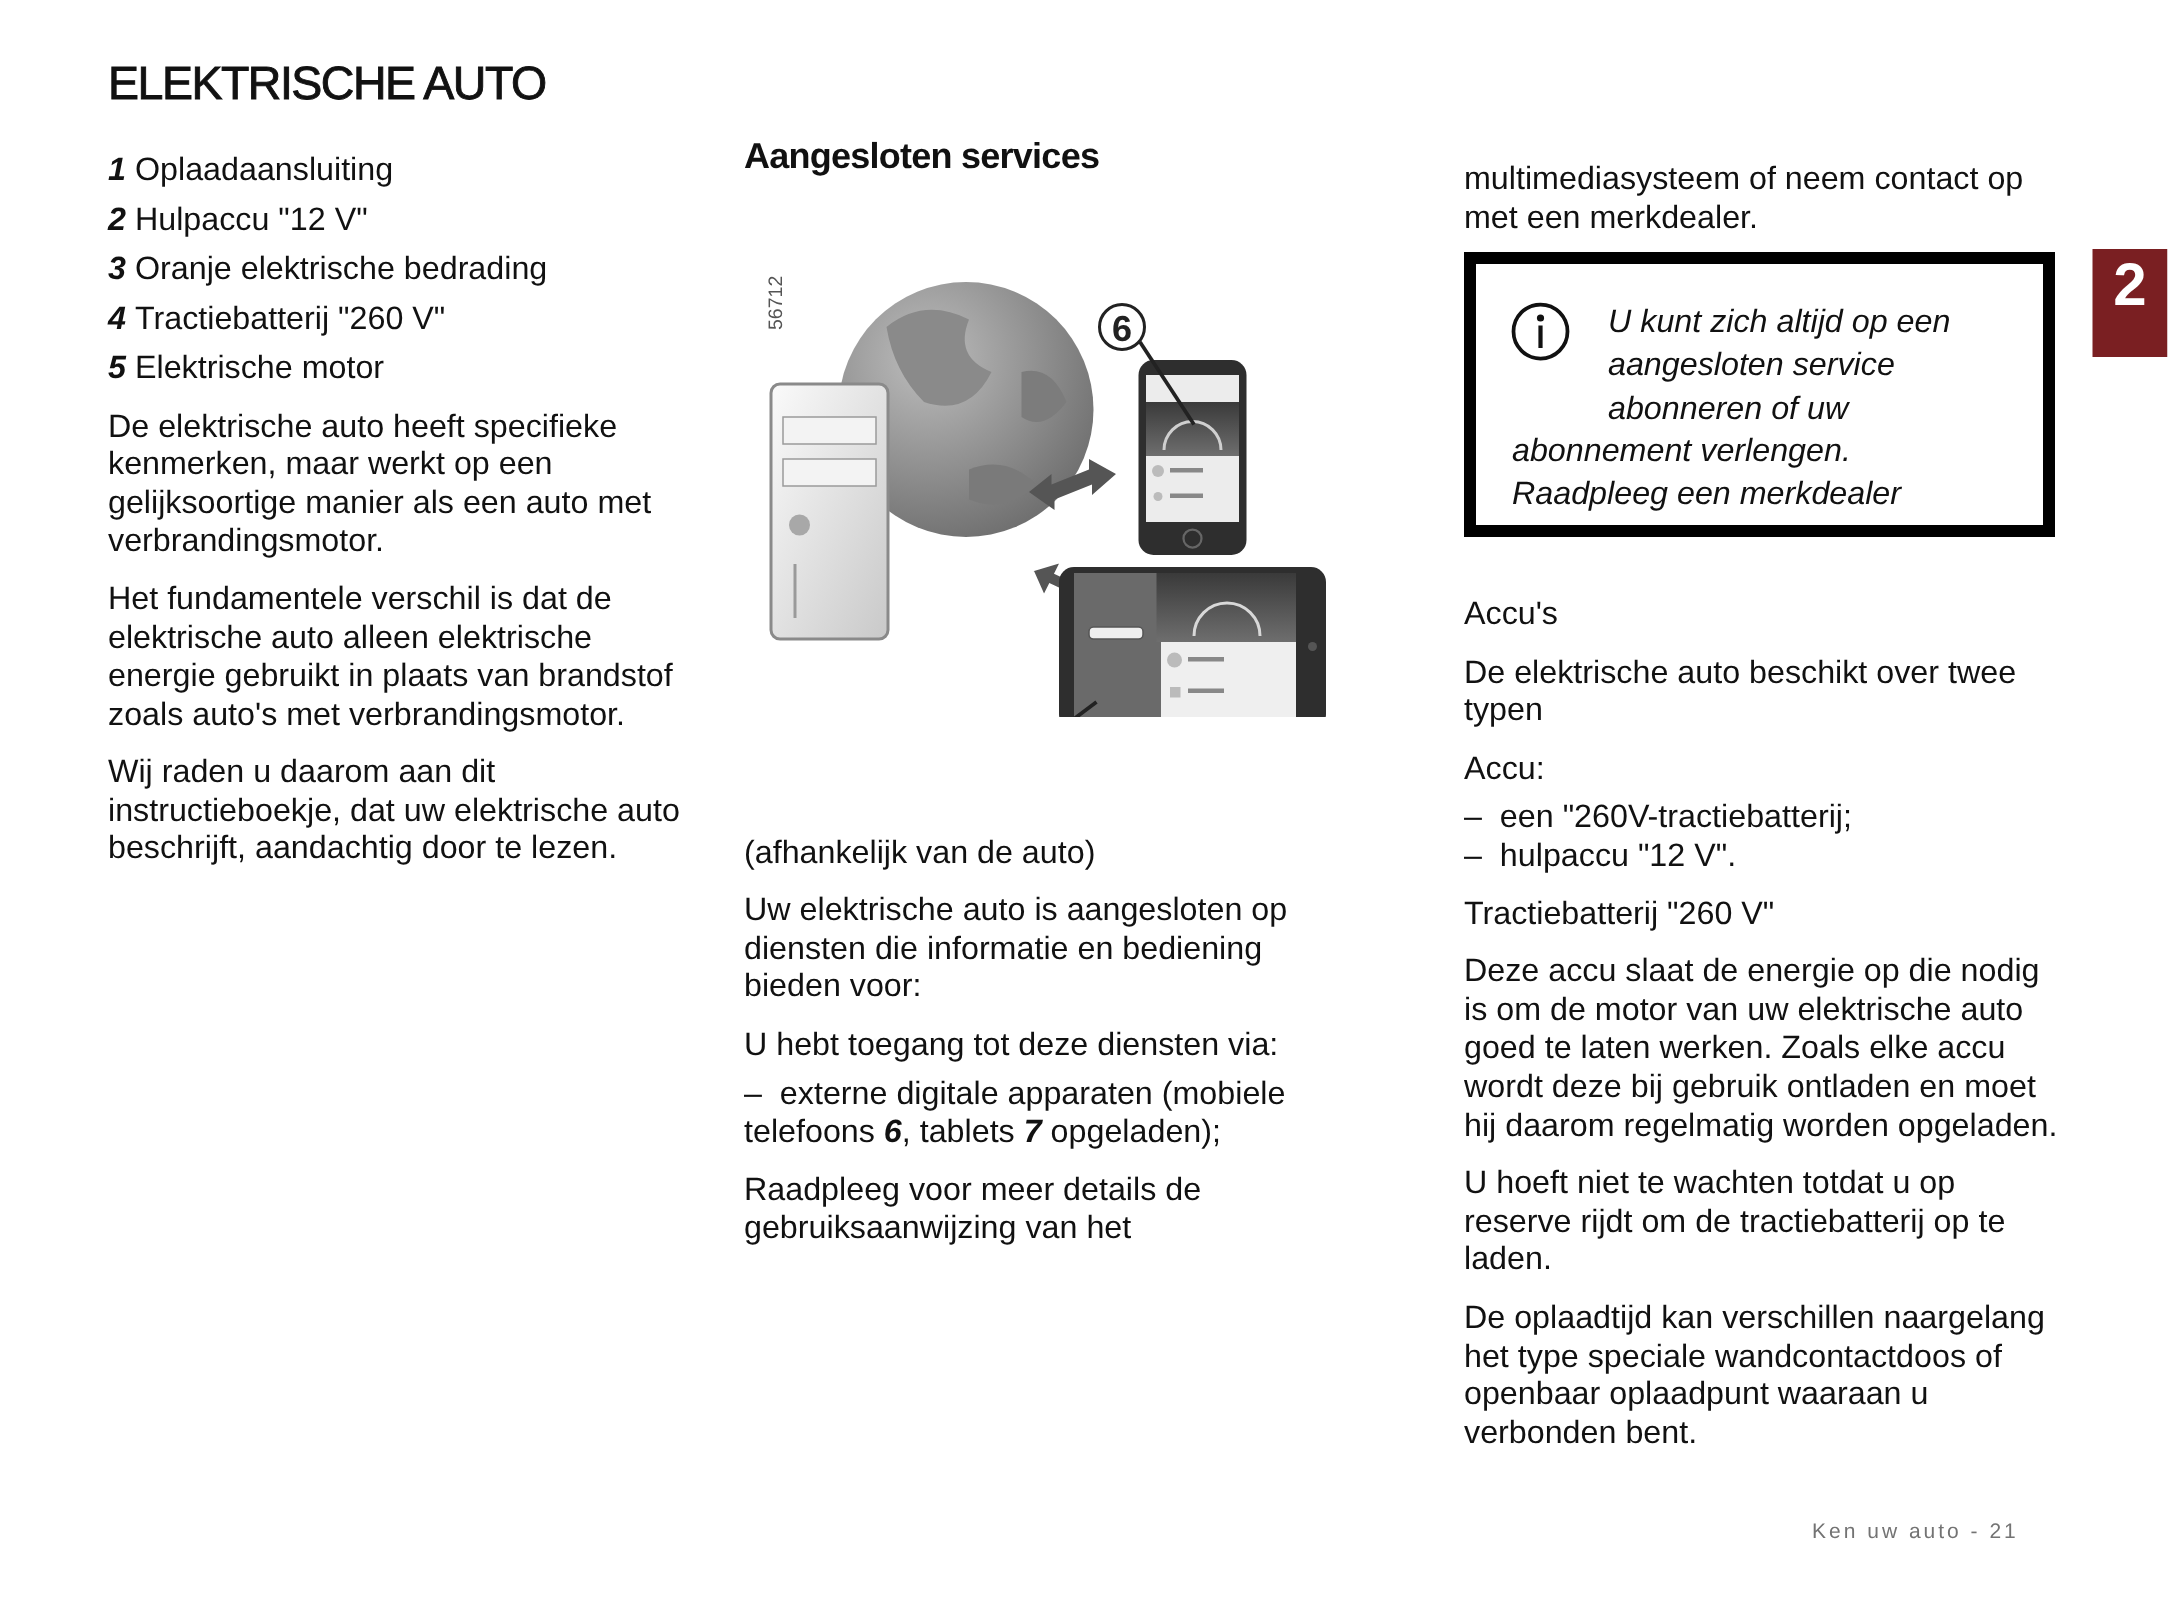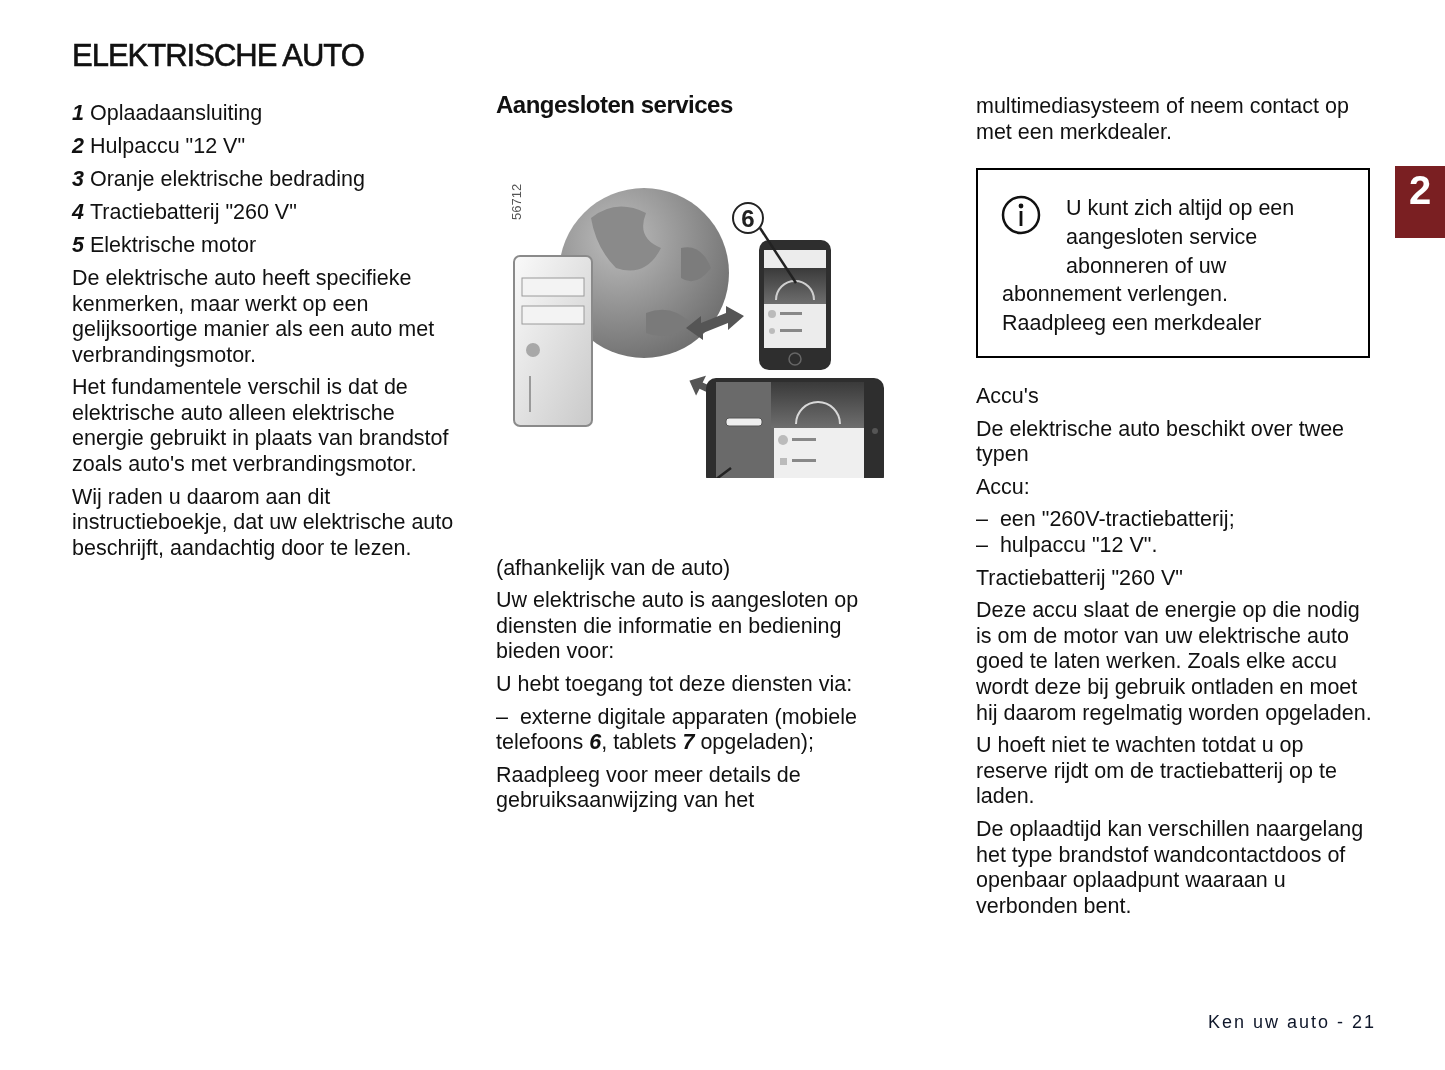--- a/index.html
+++ b/index.html
@@ -1,43 +1,43 @@
 <!DOCTYPE html>
 <html><head>
 <meta charset="utf-8">
 <style>
   html, body { margin: 0; padding: 0; background: #ffffff; }
   body { width: 1445px; height: 1070px; position: relative; overflow: hidden;
          font-family: "Liberation Sans", sans-serif; color: #111; }
   .page-title { position: absolute; left: 72px; top: 38px; font-size: 31px; font-weight: normal;
                 letter-spacing: -1px; margin: 0; -webkit-text-stroke: 0.6px #111; }
   .col { position: absolute; font-size: 21.5px; line-height: 25.6px; }
-  .col p { margin: 0 0 7px 0; }
+  .col p { margin: 13px 0 7px 0; }
   .col1 { left: 72px; top: 101px; width: 400px; }
   .col2 { left: 496px; top: 92px; width: 400px; }
   .col3 { left: 976px; top: 94px; width: 400px; }
   .legend-item { margin: 0 0 7.4px 0; white-space: nowrap; }
   .legend-num { font-style: italic; font-weight: bold; margin-right: 6px; }
   .section-title { font-size: 24px; font-weight: bold; letter-spacing: -0.5px; margin: 0 0 8px 0; }
   .subhead { font-weight: normal; margin: 0 0 7px 0; }
   .dash-list { margin: 0 0 7px 0; padding: 0; list-style: none; }
   .dash-list li::before { content: "\2013\00a0\00a0"; }
   .ref { font-weight: bold; font-style: italic; }
   .figure { position: relative; width: 400px; height: 350px; margin: 10px 0 78px 0; }
   .fig-code { position: absolute; left: 8px; top: 46px; transform: rotate(-90deg); transform-origin: left top;
               font-size: 13px; color: #555; top: 92px; }
   .note-box { position: absolute; left: 976px; top: 168px; width: 394px; height: 190px;
-              border: 2px solid #000000; box-sizing: border-box; }
+              border: 8px solid #000000; box-sizing: border-box; font-style: italic; }
   .note-icon { position: absolute; left: 23px; top: 25px; width: 40px; height: 40px; }
   .note-text { position: absolute; left: 24px; top: 24px; width: 360px; font-size: 21.5px; line-height: 28.8px; }
   .note-text .indent { display: block; padding-left: 64px; }
   .chapter-tab { position: absolute; left: 1395px; top: 166px; width: 50px; height: 72px;
                  background: #7a1f22; color: #fff; font-size: 40px; font-weight: bold;
                  display: flex; justify-content: center; padding-top: 2px; box-sizing: border-box; }
-  .footer { position: absolute; left: 1208px; top: 1012px; font-size: 18px; letter-spacing: 2px; color: #0f172a; }
+  .footer { position: absolute; left: 1208px; top: 1012px; font-size: 14px; letter-spacing: 2px; color: #737373; }
 </style>
 </head>
 <body>
 
 <h1 class="page-title">ELEKTRISCHE AUTO</h1>
 
 <div class="col col1">
   <div>
     <div class="legend-item"><span class="legend-num">1</span><span>Oplaadaansluiting</span></div>
     <div class="legend-item"><span class="legend-num">2</span><span>Hulpaccu "12 V"</span></div>
@@ -162,17 +162,17 @@
   <p class="subhead">Accu's</p>
   <p>De elektrische auto beschikt over twee typen</p>
   <p>Accu:</p>
   <ul class="dash-list">
     <li>een "260V-tractiebatterij;</li>
     <li>hulpaccu "12 V".</li>
   </ul>
   <p class="subhead">Tractiebatterij "260 V"</p>
   <p>Deze accu slaat de energie op die nodig is om de motor van uw elektrische auto goed te laten werken. Zoals elke accu wordt deze bij gebruik ontladen en moet hij daarom regelmatig worden opgeladen.</p>
   <p>U hoeft niet te wachten totdat u op reserve rijdt om de tractiebatterij op te laden.</p>
-  <p>De oplaadtijd kan verschillen naargelang het type brandstof wandcontactdoos of openbaar oplaadpunt waaraan u verbonden bent.</p>
+  <p>De oplaadtijd kan verschillen naargelang het type speciale wandcontactdoos of openbaar oplaadpunt waaraan u verbonden bent.</p>
 </div>
 
 <div class="chapter-tab">2</div>
 <div class="footer">Ken uw auto - 21</div>
 
 </body></html>

